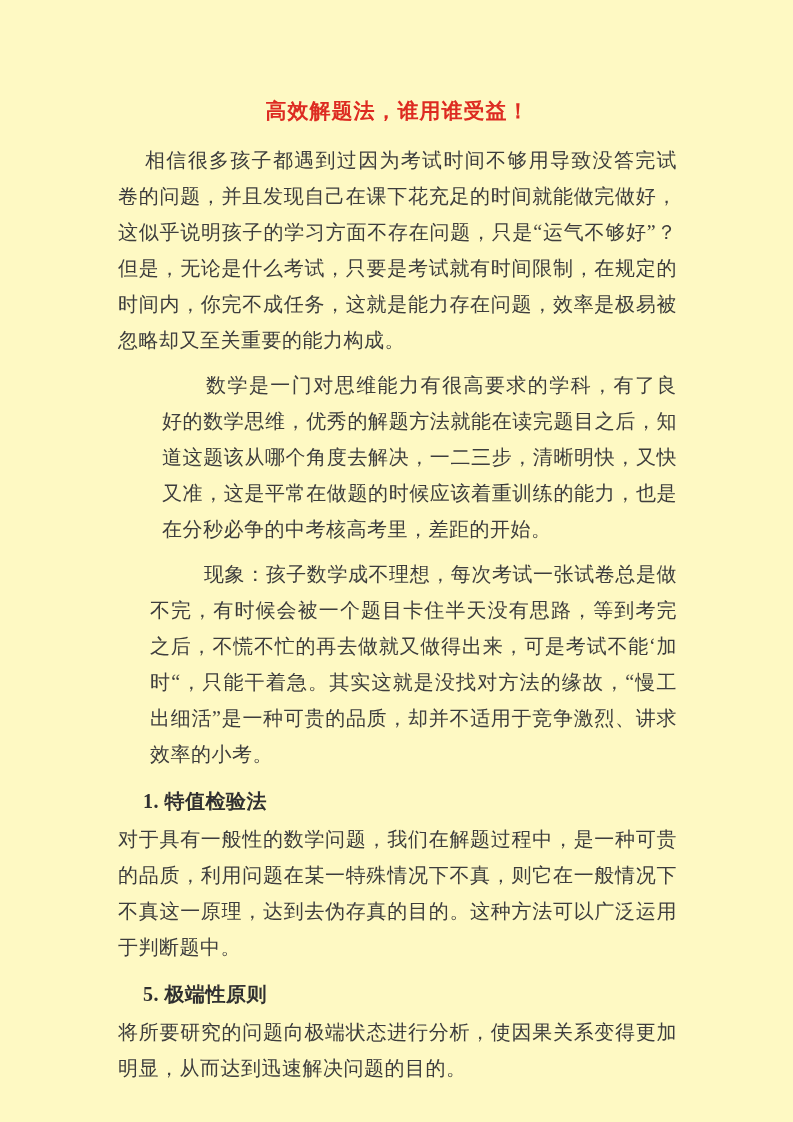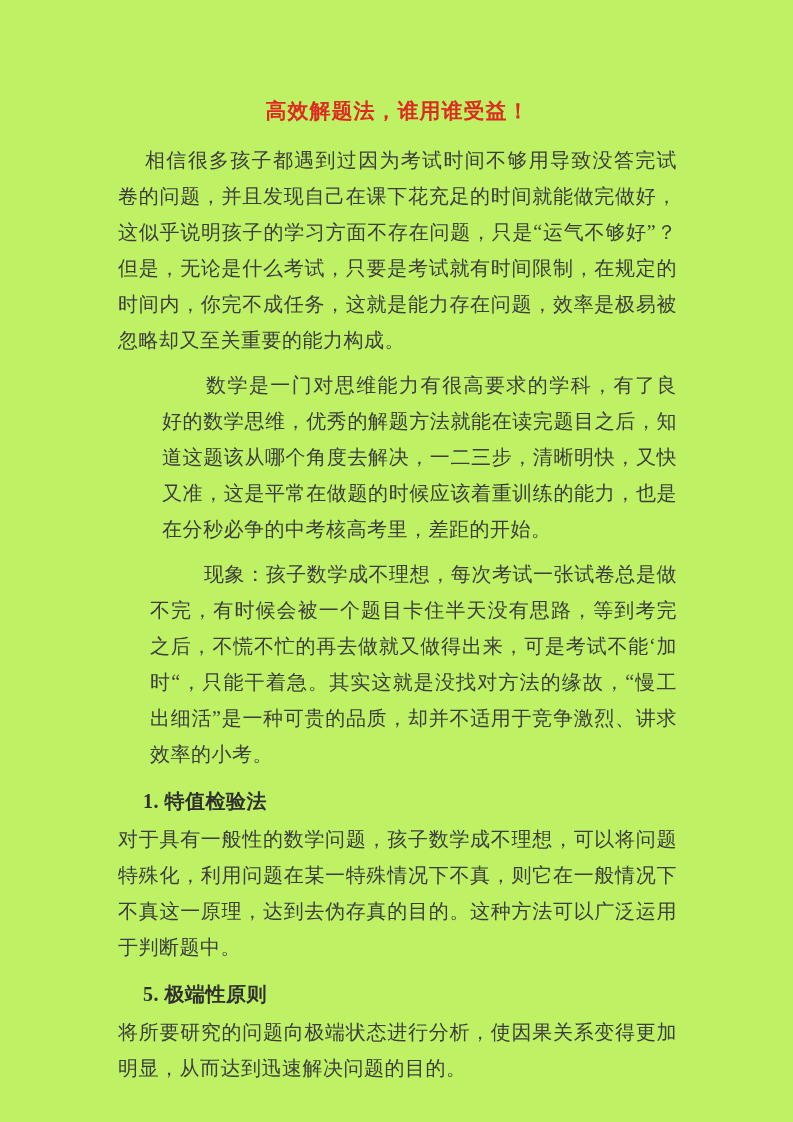--- a/index.html
+++ b/index.html
@@ -12,21 +12,21 @@
     height: 1122px;
     position: relative;
     font-family: "Liberation Serif", "DejaVu Serif", serif;
     overflow: hidden;
   }
   .page {
     box-sizing: border-box;
     width: 793px;
     height: 1122px;
     padding: 96px 116px 0 118px;
-    background: #bef264;
+    background: #fef9c3;
   }
   .doc-title {
     margin: 0 0 16px 0;
     font-size: 21px;
     line-height: 30px;
     font-weight: bold;
     text-align: center;
     color: #dd2b21;
     letter-spacing: 1px;
   }
@@ -61,19 +61,19 @@
   <h1 class="doc-title"><span>高效解题法，谁用谁受益！</span></h1>
 
   <p class="para indent-sm">相信很多孩子都遇到过因为考试时间不够用导致没答完试卷的问题，并且发现自己在课下花充足的时间就能做完做好，这似乎说明孩子的学习方面不存在问题，只是“运气不够好”？但是，无论是什么考试，只要是考试就有时间限制，在规定的时间内，你完不成任务，这就是能力存在问题，效率是极易被忽略却又至关重要的能力构成。</p>
 
   <p class="para indent-md">数学是一门对思维能力有很高要求的学科，有了良好的数学思维，优秀的解题方法就能在读完题目之后，知道这题该从哪个角度去解决，一二三步，清晰明快，又快又准，这是平常在做题的时候应该着重训练的能力，也是在分秒必争的中考核高考里，差距的开始。</p>
 
   <p class="para indent-lg">现象：孩子数学成不理想，每次考试一张试卷总是做不完，有时候会被一个题目卡住半天没有思路，等到考完之后，不慌不忙的再去做就又做得出来，可是考试不能‘加时“，只能干着急。其实这就是没找对方法的缘故，“慢工出细活”是一种可贵的品质，却并不适用于竞争激烈、讲求效率的小考。</p>
 
   <h2 class="section-heading">1. 特值检验法</h2>
 
-  <p class="para no-indent">对于具有一般性的数学问题，孩子数学成不理想，可以将问题特殊化，利用问题在某一特殊情况下不真，则它在一般情况下不真这一原理，达到去伪存真的目的。这种方法可以广泛运用于判断题中。</p>
+  <p class="para no-indent">对于具有一般性的数学问题，我们在解题过程中，是一种可贵的品质，利用问题在某一特殊情况下不真，则它在一般情况下不真这一原理，达到去伪存真的目的。这种方法可以广泛运用于判断题中。</p>
 
   <h2 class="section-heading">5. 极端性原则</h2>
 
   <p class="para no-indent">将所要研究的问题向极端状态进行分析，使因果关系变得更加明显，从而达到迅速解决问题的目的。</p>
 
 </div>
 
 </body></html>

